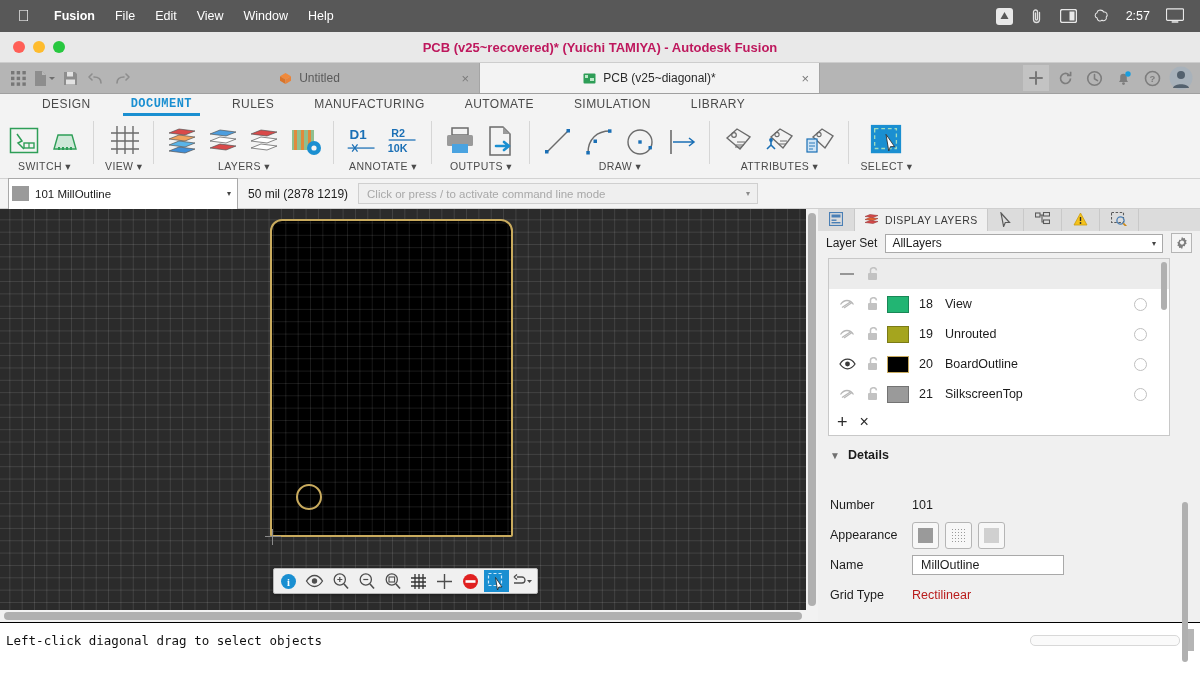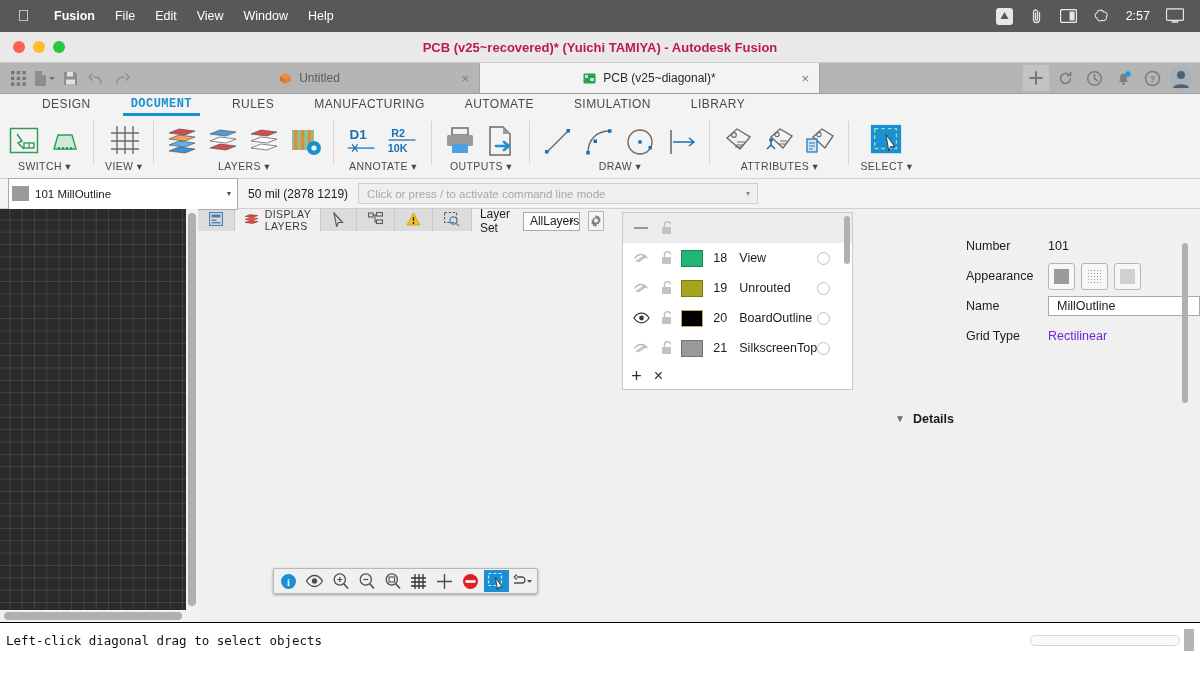--- a/index.html
+++ b/index.html
@@ -148,21 +148,21 @@
     position:absolute; right:0; top:0; bottom:12px; width:12px; background:#f2f2f2;
   }
   .vscroll .thumb { position:absolute; left:2px; right:2px; top:4px; bottom:4px; background:#b0b0b0; border-radius:4px; }
   .hscroll {
     position:absolute; left:0; right:12px; bottom:0; height:12px; background:#f2f2f2;
   }
   .hscroll .thumb { position:absolute; top:2px; bottom:2px; left:4px; right:4px; background:#b0b0b0; border-radius:4px; }
   .scorner { position:absolute; right:0; bottom:0; width:12px; height:12px; background:#f2f2f2; }
 
   
-  .rpanel { flex:1; background:#f0f0f0; display:flex; }
+  .rpanel { flex:1; background:#f0f0f0; display:flex; flex-direction:column; }
   .rp-tabs { height:22px; background:#dcdcdc; display:flex; align-items:stretch; }
   .rp-tab {
     display:flex; align-items:center; gap:6px; padding:0 9px; font-size:10.5px;
     color:#3a3a3a; letter-spacing:.4px; border-right:1px solid #c9c9c9;
   }
   .rp-tab.active { background:#f0f0f0; }
   .rp-tab.iconly { padding:0 11px; }
   .rp-tabs .fill { flex:1; background:#dcdcdc; }
 
   .layerset { height:24px; display:flex; align-items:center; gap:8px; padding:0 8px; }
@@ -191,21 +191,21 @@
   .lfoot { margin-top:auto; height:26px; display:flex; align-items:center; gap:12px; padding:0 8px; }
   .lbox-scroll { position:absolute; right:2px; top:3px; width:6px; height:48px; background:#b0b0b0; border-radius:3px;}
 
   .details-hdr { display:flex; align-items:center; gap:8px; padding:12px 0 6px 12px; }
   .details-hdr .tri { font-size:10px; color:#707070; }
   .details-hdr .t { font-size:12.5px; font-weight:bold; color:#1c1c1c; }
   .detbody { position:relative; padding:22px 0 0 0; }
   .drow { display:flex; align-items:center; height:30px; padding-left:12px; }
   .drow .k { width:64px; font-size:12.5px; color:#1c1c1c; }
   .drow .v { font-size:12.5px; color:#1c1c1c; padding-left:18px; }
-  .drow .v.grey { color:#6d28d9; }
+  .drow .v.grey { color:#b91c1c; }
   .namefield {
     margin-left:18px; width:152px; height:20px; background:#fff; border:1px solid #a9a9a9;
     display:flex; align-items:center; padding-left:8px; font-size:12.5px; color:#1c1c1c;
   }
   .apps { display:flex; gap:6px; margin-left:18px; }
   .appbtn { width:27px; height:27px; border:1px solid #b5b5b5; background:#f7f7f7; border-radius:3px;
             display:flex; align-items:center; justify-content:center; }
   .sw-solid { width:15px; height:15px; background:#9a9a9a; }
   .sw-dots { width:15px; height:15px;
     background-image:radial-gradient(#9a9a9a 40%, transparent 41%);

